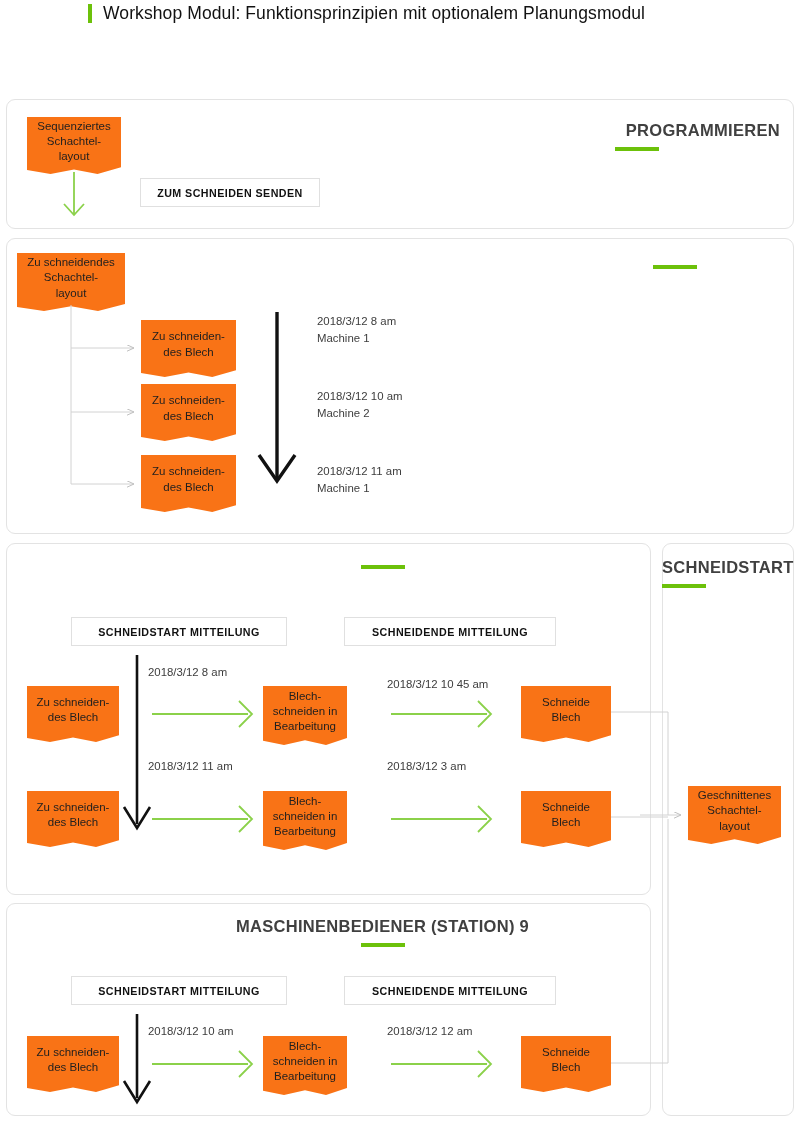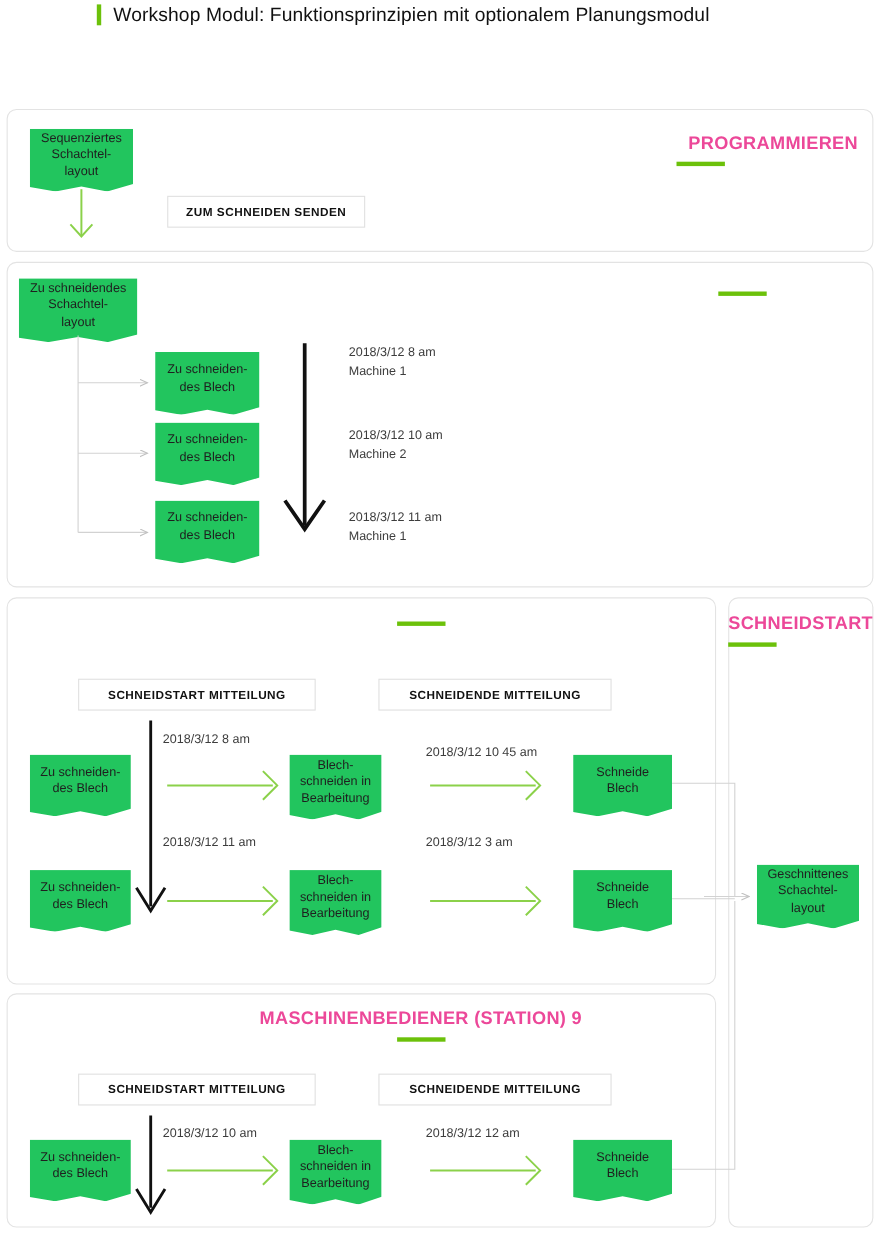--- a/index.html
+++ b/index.html
@@ -34,41 +34,41 @@
   }
   #panel-programmieren { left: 6px;  top: 99px;  width: 788px; height: 130px; }
   #panel-zeitplanung   { left: 6px;  top: 238px; width: 788px; height: 296px; }
   #panel-station1      { left: 6px;  top: 543px; width: 645px; height: 352px; }
   #panel-station2      { left: 6px;  top: 903px; width: 645px; height: 213px; }
   #panel-archivieren   { left: 662px;top: 543px; width: 132px; height: 573px; }
 
   
   .sec-head { position: absolute; }
   .sec-head .sec-title {
-    font-size: 16.5px; font-weight: 700; color: #ec4899;
+    font-size: 16.5px; font-weight: 700; color: #404040;
     letter-spacing: 0.3px; white-space: nowrap; display: block;
   }
   .sec-head .sec-rule {
     display: block; width: 44px; height: 3.5px;
     background: #6cc10a; margin-top: 7px;
   }
   .sec-head.center .sec-rule { margin-left: auto; margin-right: auto; }
 
   #head-programmieren { left: 480px; top: 121px; width: 300px; text-align: right; }
   #head-programmieren .sec-rule { margin-left: 135px; }
   #head-zeitplanung   { left: 530px; top: 258px; width: 255px; text-align: right; }
   #head-zeitplanung   .sec-rule { margin-left: 123px; }
   #head-station1      { left: 150px; top: 558px; width: 465px; text-align: center; }
   #head-station2      { left: 150px; top: 917px; width: 465px; text-align: center; }
   #head-archivieren   { left: 662px; top: 558px; width: 138px; text-align: left; }
 
   
   .doc {
     position: absolute;
-    background: #22c55e;
+    background: #f97316;
     display: flex; align-items: center; justify-content: center;
     text-align: center;
     font-size: 11.5px; line-height: 1.33; color: #1f1f1f;
     padding: 0 6px 8px 6px;
     -webkit-clip-path: polygon(0% 0%, 100% 0%, 100% 88%,
        75% 100%, 50% 92%, 25% 100%, 0% 93%);
     clip-path: polygon(0% 0%, 100% 0%, 100% 88%,
        75% 100%, 50% 92%, 25% 100%, 0% 93%);
   }
 
@@ -128,21 +128,21 @@
 
   <div class="sec-head" id="head-archivieren">
     <span class="sec-title">SCHNEIDSTART</span>
     <span class="sec-rule"></span>
   </div>
 
   <div class="doc" style="left:27px; top:117px; width:94px; height:57px;">
     <span>Sequenziertes<br>Schachtel-<br>layout</span>
   </div>
 
-  <div class="btn" style="left:152px; top:178px; width:180px; height:29px;">
+  <div class="btn" style="left:140px; top:178px; width:180px; height:29px;">
     <span>ZUM SCHNEIDEN SENDEN</span>
   </div>
 
   <div class="doc" style="left:17px; top:253px; width:108px; height:58px;">
     <span>Zu schneidendes<br>Schachtel-<br>layout</span>
   </div>
 
   <div class="doc" style="left:141px; top:320px; width:95px; height:57px;">
     <span>Zu schneiden-<br>des Blech</span>
   </div>

